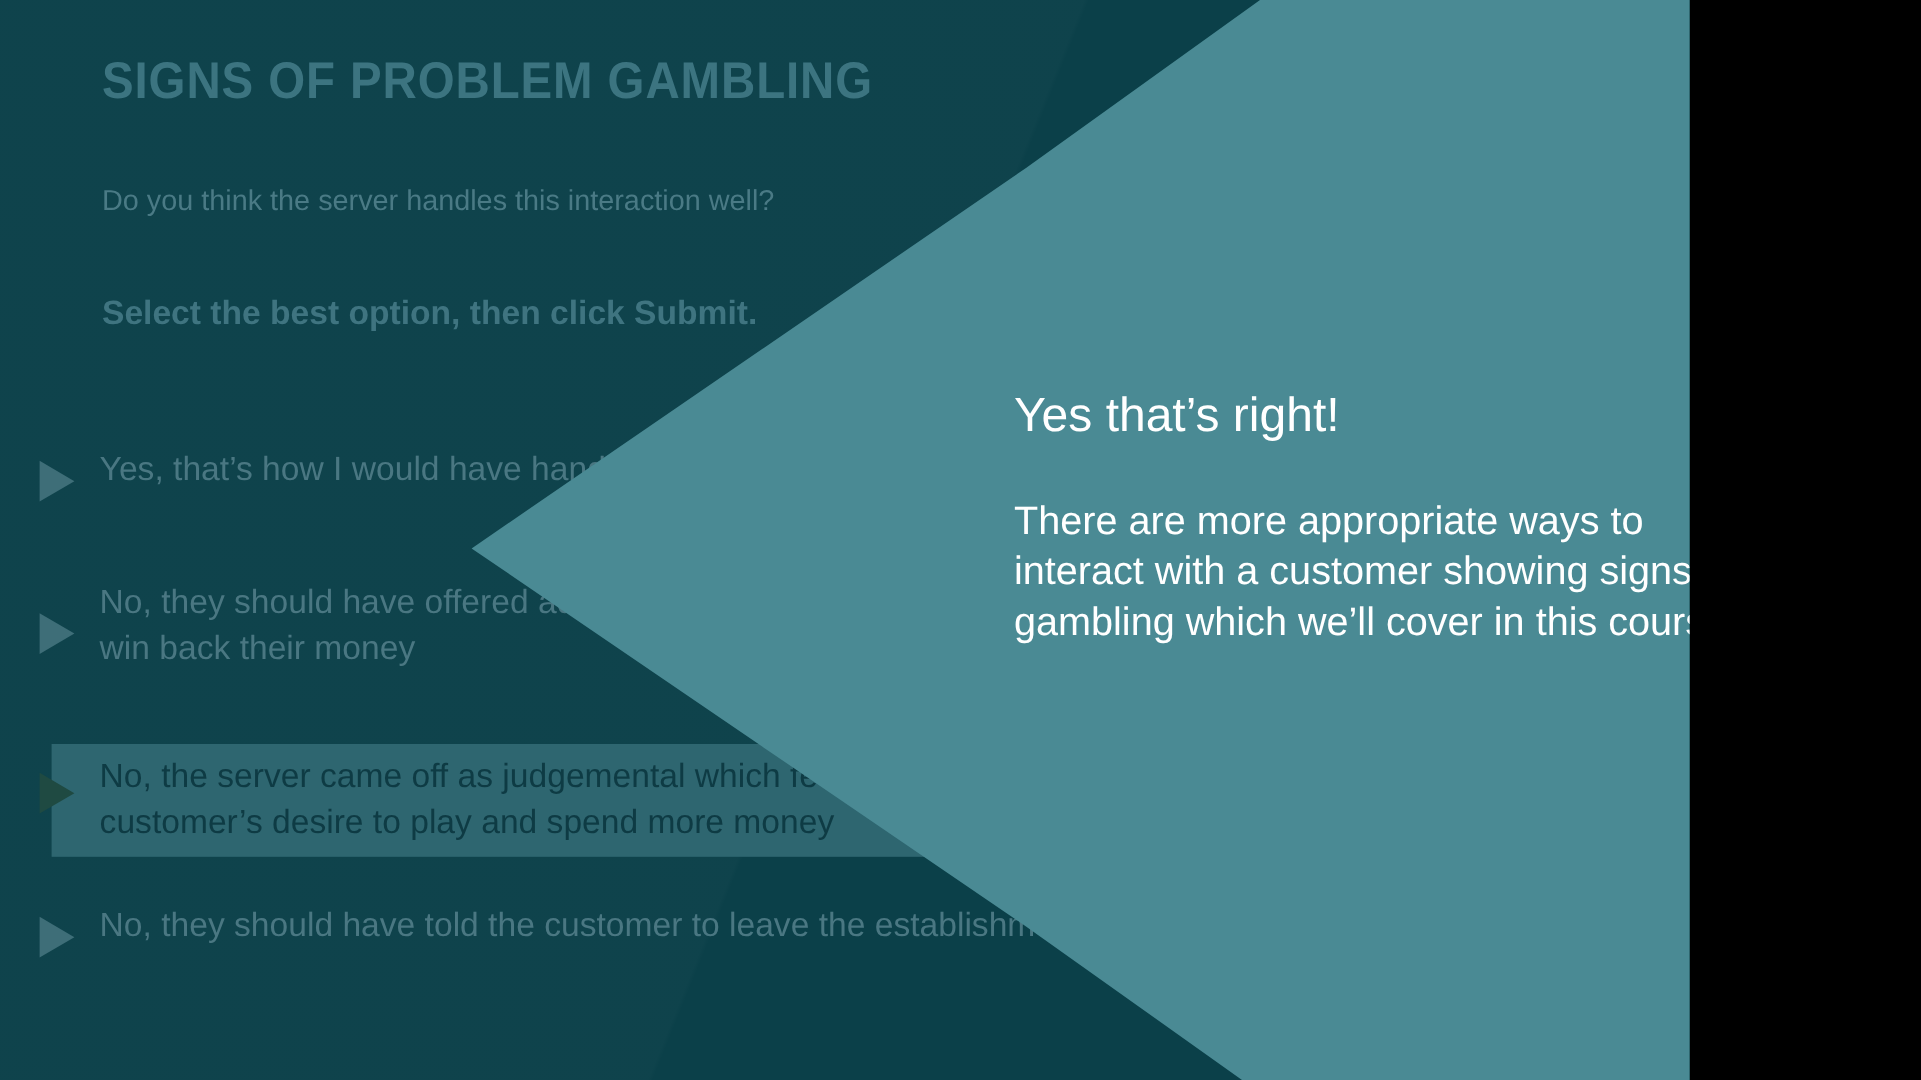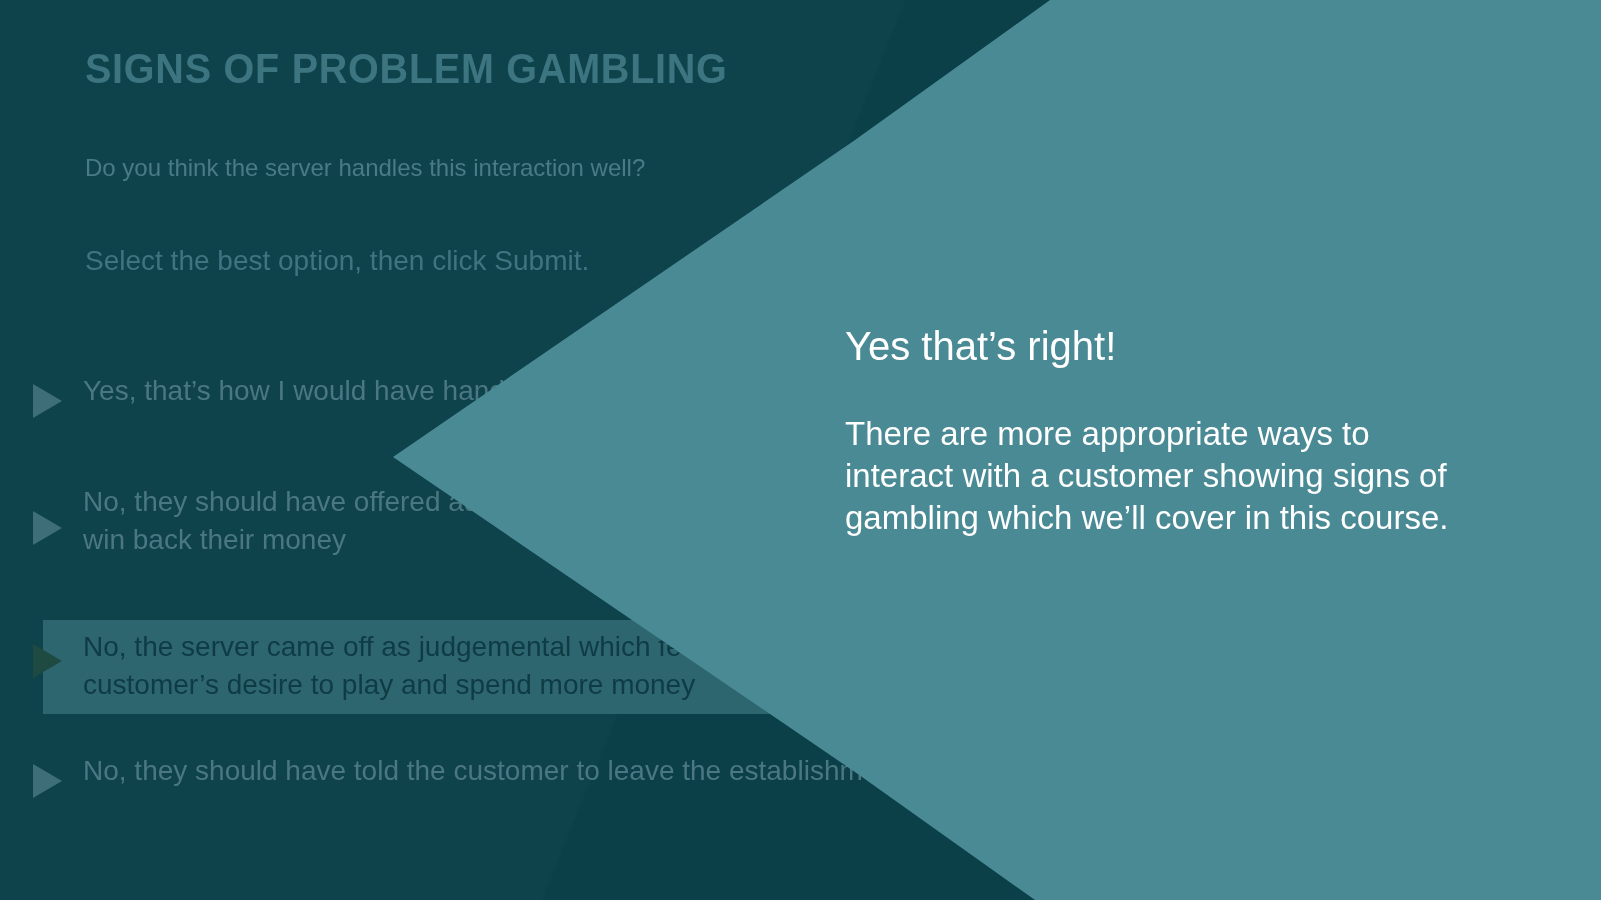--- a/index.html
+++ b/index.html
@@ -2,21 +2,21 @@
 <html><head>
 <meta charset="utf-8">
 <style>
   html, body {
     margin: 0;
     padding: 0;
     background: #000;
   }
   #stage {
     position: relative;
-    width: 1601px;
+    width: 1408px;
     height: 900px;
     overflow: hidden;
     font-family: "Liberation Sans", sans-serif;
     background: #0b4049;
   }
 
   
   #slide-base {
     position: absolute;
     inset: 0;
@@ -53,21 +53,21 @@
     font-weight: normal;
     color: #4a7a85;
     white-space: nowrap;
   }
 
   .slide-instruction {
     position: absolute;
     left: 85px;
     top: 245px;
     font-size: 28px;
-    font-weight: normal;
+    font-weight: bold;
     color: #3f7480;
     white-space: nowrap;
   }
 
   
   .option {
     position: absolute;
     left: 0;
     width: 1300px;
   }

